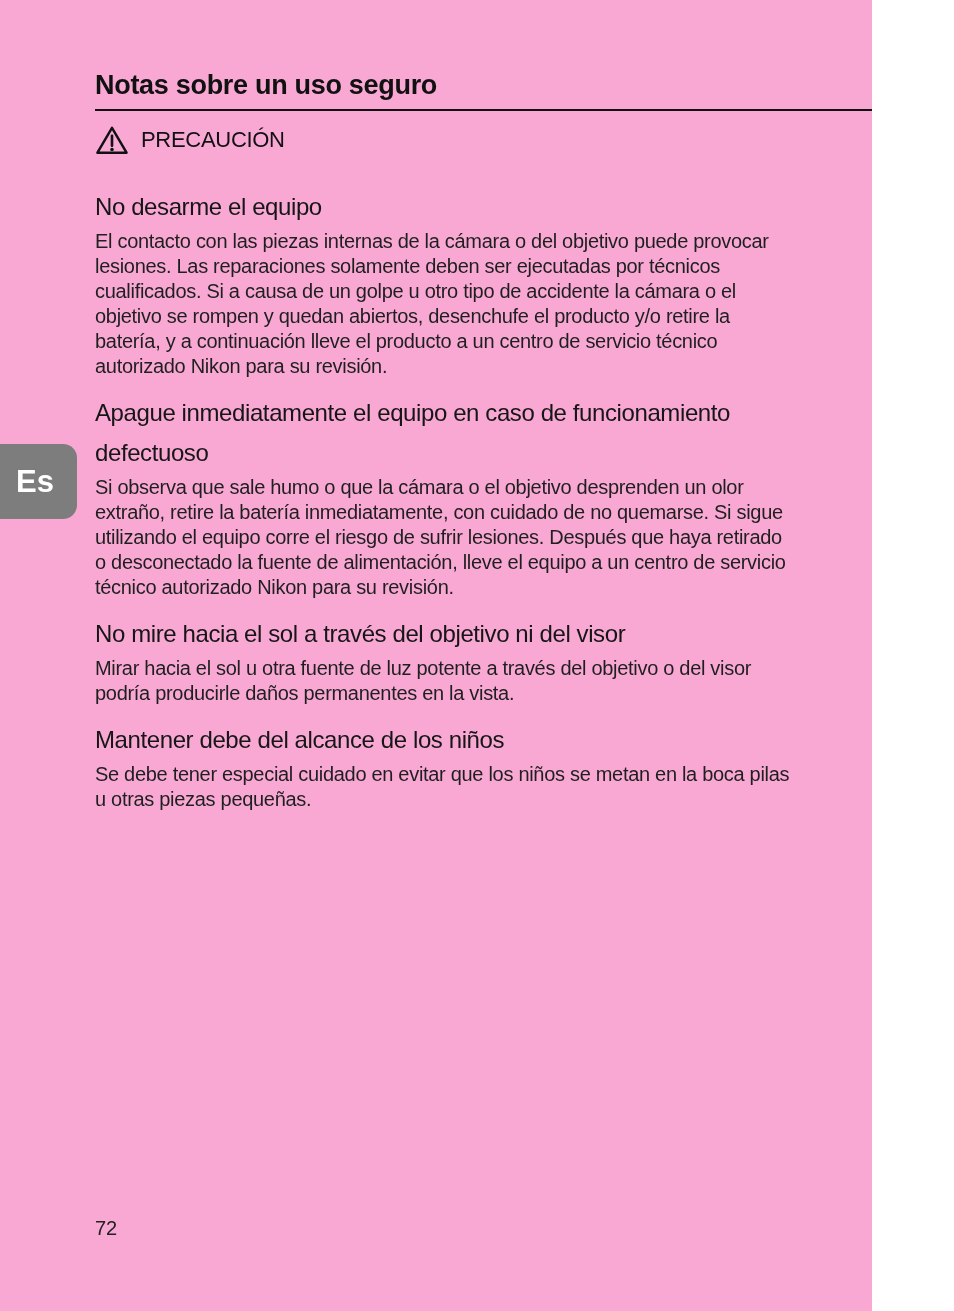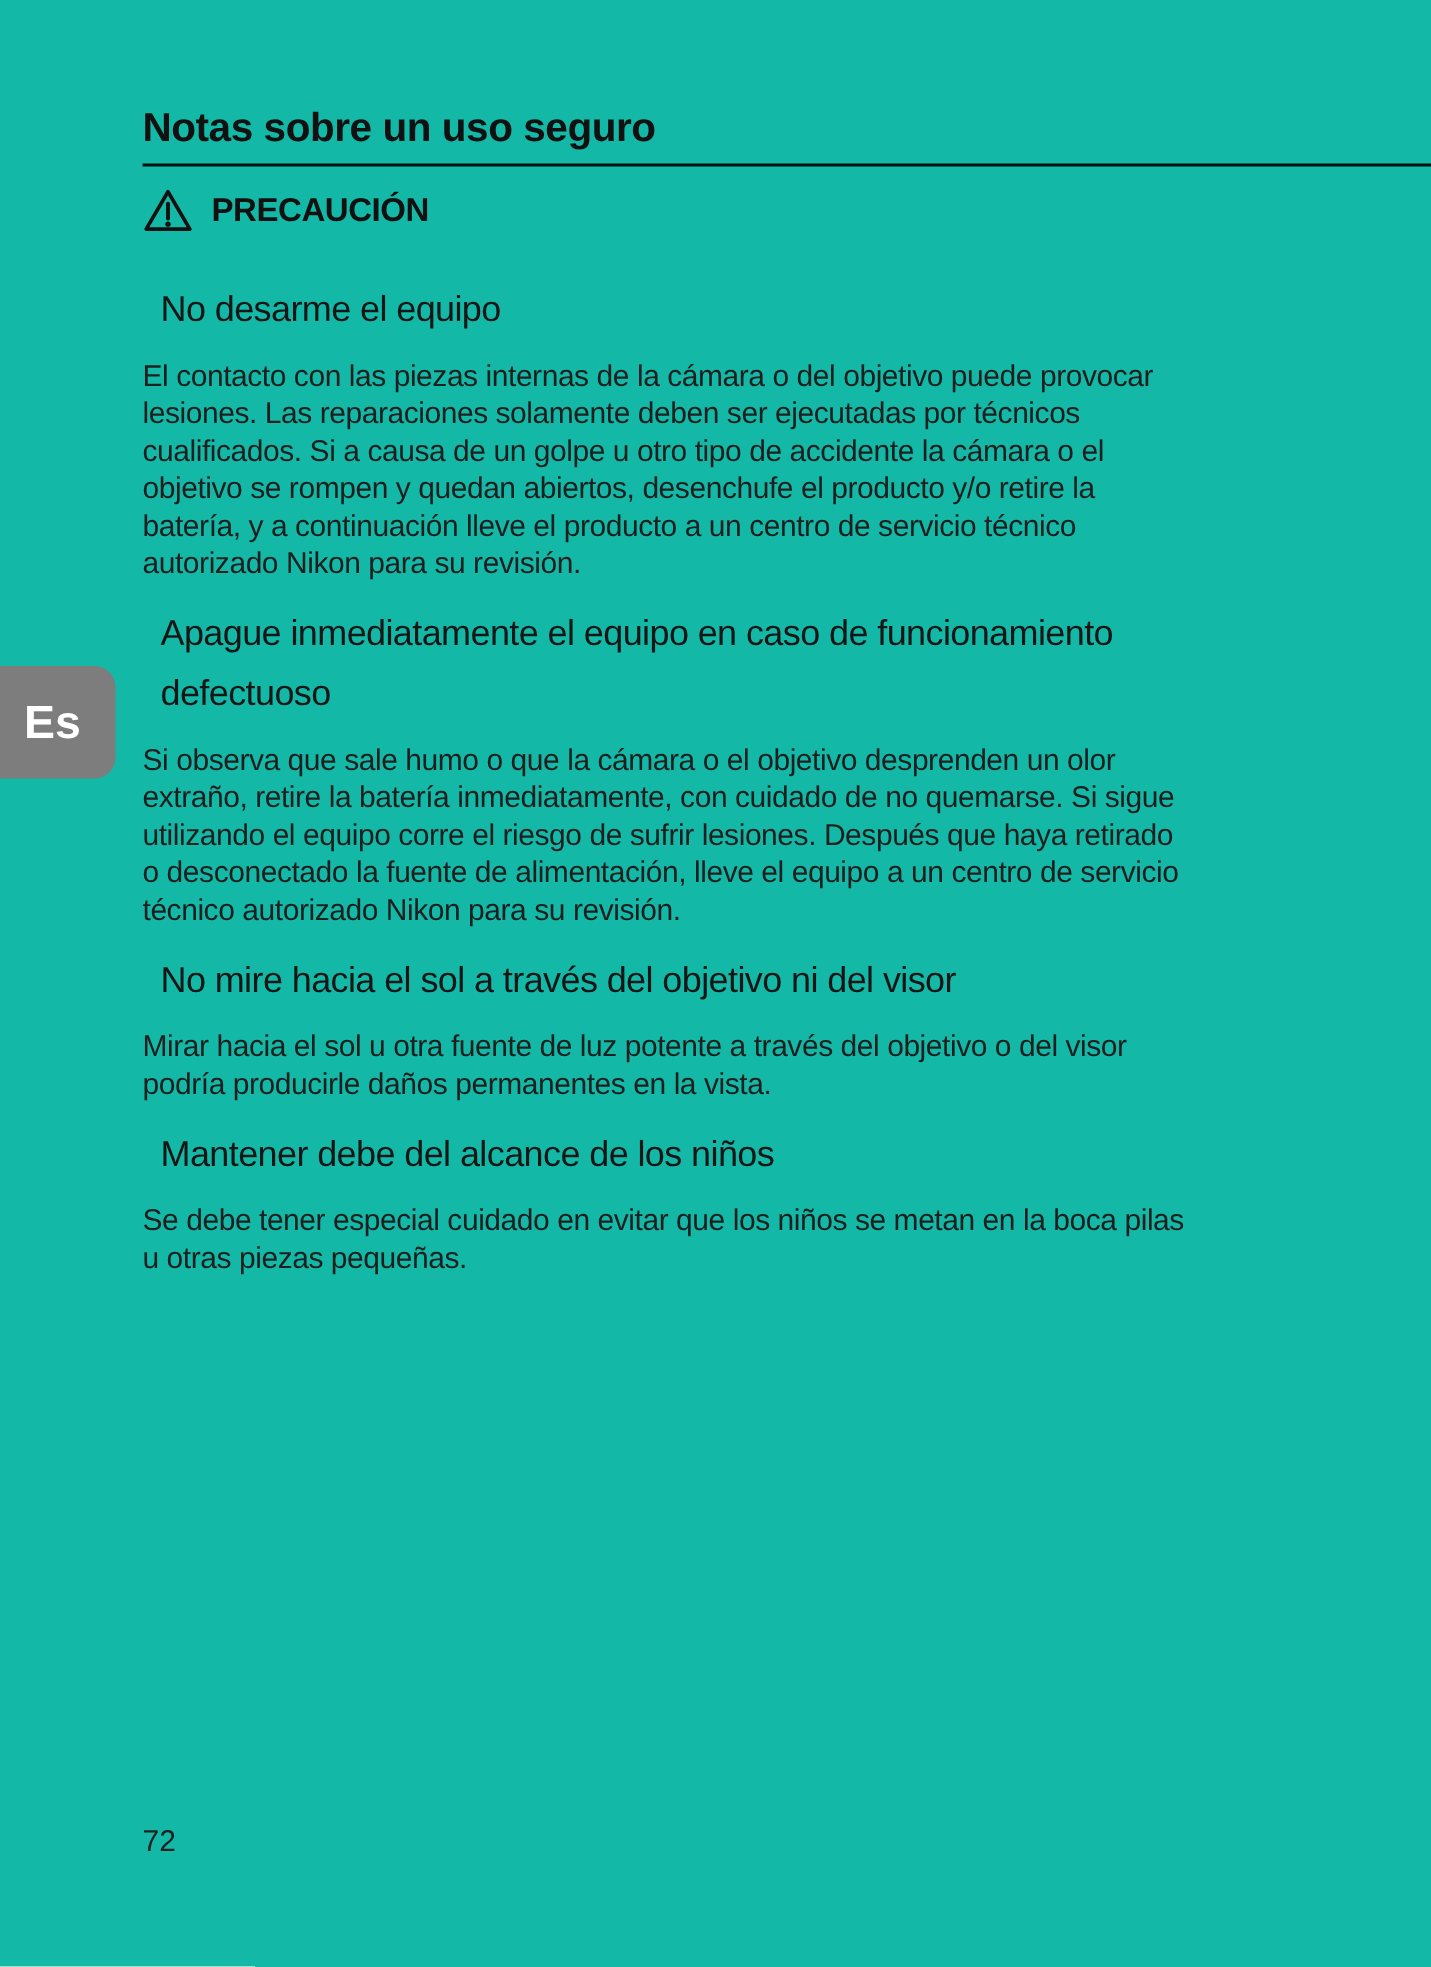--- a/index.html
+++ b/index.html
@@ -2,23 +2,23 @@
 <html><head>
 <meta charset="utf-8">
 <style>
   html, body {
     margin: 0;
     padding: 0;
     background: #ffffff;
   }
   .page {
     position: relative;
-    width: 954px;
+    width: 872px;
     height: 1311px;
-    background: #14b8a6;
+    background: #f9a8d4;
     font-family: "Liberation Sans", sans-serif;
     color: #1b1b1b;
     overflow: hidden;
   }
   .content {
     padding: 68px 0 0 95px;
   }
   .page-title {
     margin: 0;
     font-size: 27px;
@@ -34,33 +34,33 @@
   }
   .caution-row {
     display: flex;
     align-items: center;
     gap: 12px;
     margin-top: 12px;
     height: 34px;
   }
   .caution-label {
     font-size: 22px;
-    font-weight: bold;
+    font-weight: normal;
     color: #111111;
     letter-spacing: -0.3px;
   }
   .warning-icon {
     display: inline-flex;
     width: 34px;
     height: 31px;
   }
   .section { margin-top: 14px; }
   .section.first { margin-top: 30px; }
   .section-heading {
-    margin: 12px;
+    margin: 0;
     font-size: 24px;
     line-height: 40px;
     font-weight: 400;
     color: #161616;
     letter-spacing: -0.4px;
     white-space: pre-line;
   }
   .section-body {
     margin: 2px 0 0 0;
     font-size: 20px;

